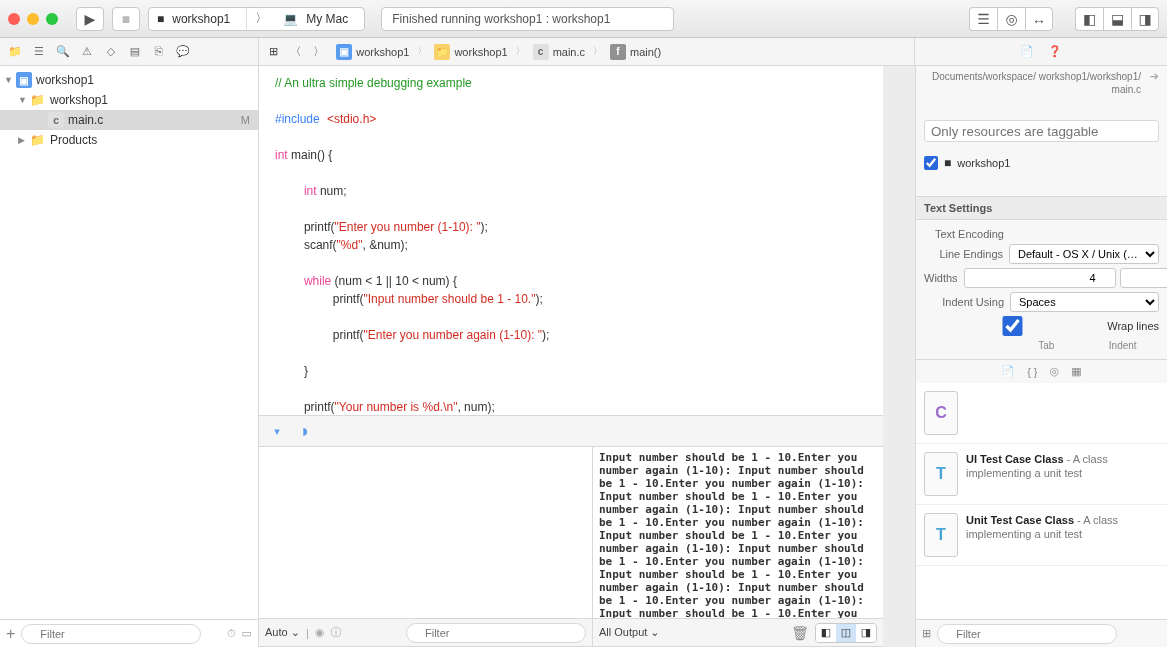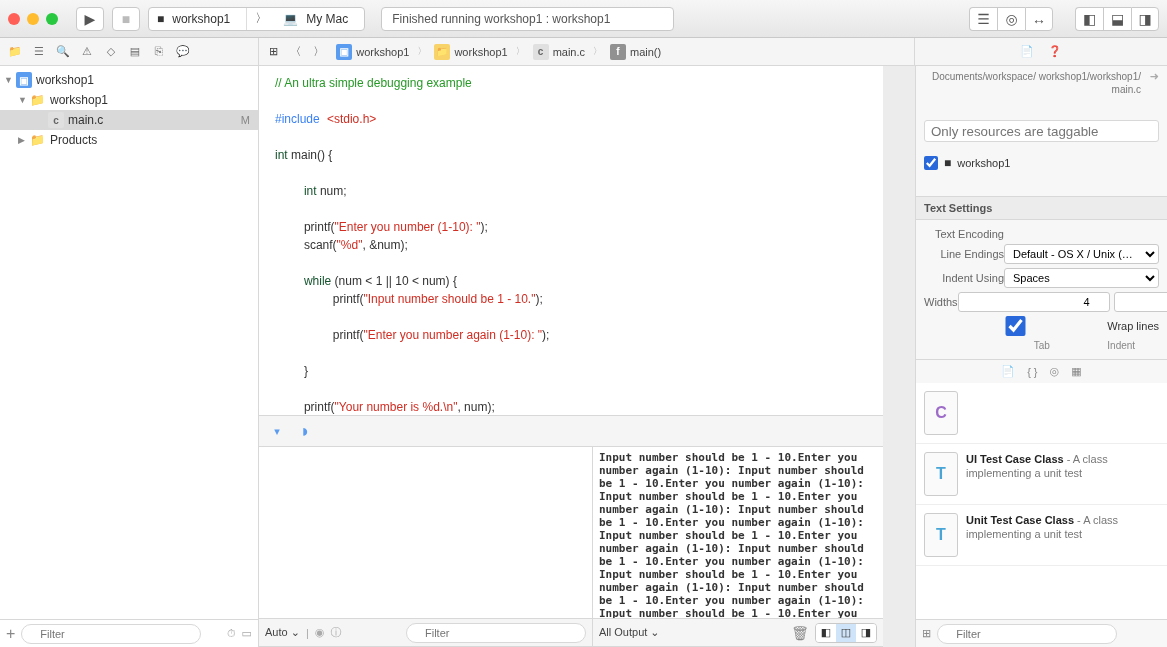--- a/index.html
+++ b/index.html
@@ -43,39 +43,39 @@
 .nav-footer { height: 28px; border-top: 1px solid #d8d8d8; display: flex; align-items: center; padding: 0 6px; gap: 6px; }
 .filter-input { flex: 1; height: 20px; border: 1px solid #d8d8d8; border-radius: 10px; padding: 0 18px; font-size: 11px; background: #fff; position:relative;}
 .filter-wrap { flex:1; position:relative;}
 .filter-wrap::before{content:"⊙"; position:absolute; left:6px; top:2px; color:#aaa; font-size:12px;}
 
 .center { flex: 1; display: flex; flex-direction: column; overflow: hidden; }
 .editor { flex: 1; background: #fff; padding: 8px 16px; font-family: Menlo, Monaco, monospace; font-size: 12px; line-height: 1.5; overflow: auto; white-space: pre; }
 .cgreen { color: #269926; }
 .cpurple { color: #3b82f6; font-weight: 500; }
 .cred { color: #d12d22; }
-.ckey { color:#14532d; }
+.ckey { color:#ec4899; }
 
 .debugbar { height: 32px; background: #f5f5f5; border-top: 1px solid #d8d8d8; border-bottom: 1px solid #d8d8d8; display: flex; align-items: center; padding: 0 8px; gap: 8px; }
 .dbg-icon { width:20px; height:20px; display:flex; align-items:center; justify-content:center; cursor:pointer; color:#5a9cf0;}
 .debug-area { height: 200px; display: flex; border-bottom:1px solid #d8d8d8;}
 .vars { width: 334px; border-right: 1px solid #d8d8d8; background:#fff; display:flex; flex-direction:column;}
 .vars-content{flex:1;}
 .console { flex: 1; background: #fff; font-family: Menlo, Monaco, monospace; font-size: 11px; font-weight: bold; padding: 4px 6px; overflow: auto; white-space: pre-wrap; word-break: break-word;}
 .dbg-footer{height:28px; border-top:1px solid #d8d8d8; display:flex; align-items:center; padding:0 6px; gap:6px; background:#f5f5f5;}
 .dbg-footer .sel-drop{font-size:11px; color:#444; cursor:pointer;}
 
 .inspector { width: 252px; background: #f7f7f7; border-left: 1px solid #d8d8d8; display: flex; flex-direction: column; font-size: 11px; overflow:hidden;margin-left:32px;}
 .insp-body { padding: 4px 8px; flex:0 0 auto;}
 .path-text { font-size: 10px; color: #777; text-align: right; padding-right: 18px; line-height: 1.3;}
 .section-head { height: 24px; background: #ececec; border-top: 1px solid #d8d8d8; border-bottom: 1px solid #d8d8d8; padding: 0 8px; display: flex; align-items: center; font-weight: 600; color: #555; }
 .section-body { padding: 6px 8px; }
 .chk-row { display: flex; align-items: center; gap: 6px; padding: 2px 0; }
 .chk { width: 14px; height: 14px; accent-color:#2968da;}
-.form-row { display: flex; align-items: center; padding: 2px 0; }
+.form-row { display: flex; align-items: center; gap: 6px; padding: 2px 0; }
 .form-row label { width: 80px; text-align: right; color: #666; }
 .form-row select, .form-row input { flex: 1; height: 20px; border: 1px solid #c9c9c9; border-radius: 3px; font-size: 11px; padding: 0 4px; background:#fff; }
 .width-row{display:flex; gap:4px; align-items:center;}
 .steplabel{font-size:10px; color:#888; text-align:center; flex:1;}
 
 .lib-tabs{height:24px; display:flex; justify-content:center; align-items:center; gap:12px; color:#888; border-top:1px solid #d8d8d8;}
 .lib-tabs .active{color:#0a6ed1;}
 .lib-list{flex:1; overflow:auto; background:#fff;}
 .lib-item{display:flex; padding:8px; border-bottom:1px solid #eee; gap:8px; cursor:pointer;}
 .lib-icon{width:34px; height:44px; border:1px solid #ccc; border-radius:3px; display:flex; align-items:center; justify-content:center; font-size:16px; font-weight:bold; background:#fafafa;}
@@ -278,29 +278,29 @@
     <div class="section-head">Text Settings</div>
     <div class="section-body">
       <div class="form-row">
         <label>Text Encoding</label>
       </div>
       <div class="form-row">
         <label>Line Endings</label>
         <select><option>Default - OS X / Unix (…</option></select>
       </div>
       <div class="form-row">
-        <label>Indent Using</label>
-        <select><option>Spaces</option></select>
-      </div>
-      <div class="form-row">
         <label>Widths</label>
         <div class="width-row" style="flex:1;">
           <input type="number" style="flex: 1 1 0%; text-align: right;" value="4">
           <input type="number" style="flex: 1 1 0%; text-align: right;" value="4">
         </div>
+      </div>
+      <div class="form-row">
+        <label>Indent Using</label>
+        <select><option>Spaces</option></select>
       </div>
       <div class="form-row" style="justify-content:center;">
         <input type="checkbox" class="chk" checked="" style="">
         <span>Wrap lines</span>
       </div>
       <div class="form-row">
           <label></label>
         <div class="width-row" style="flex:1;">
             <span class="steplabel">Tab</span>
             <span class="steplabel">Indent</span>

